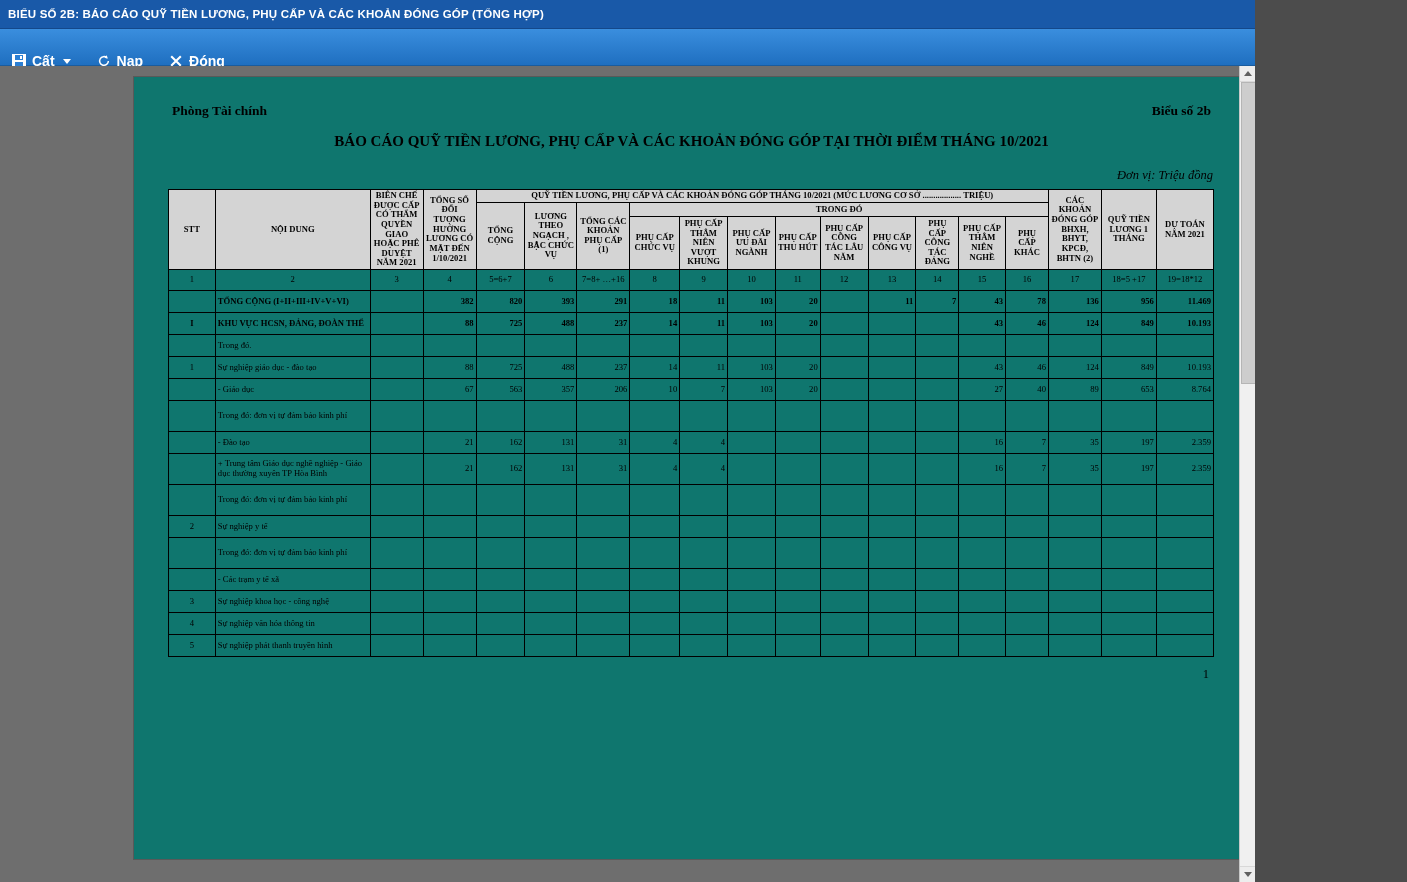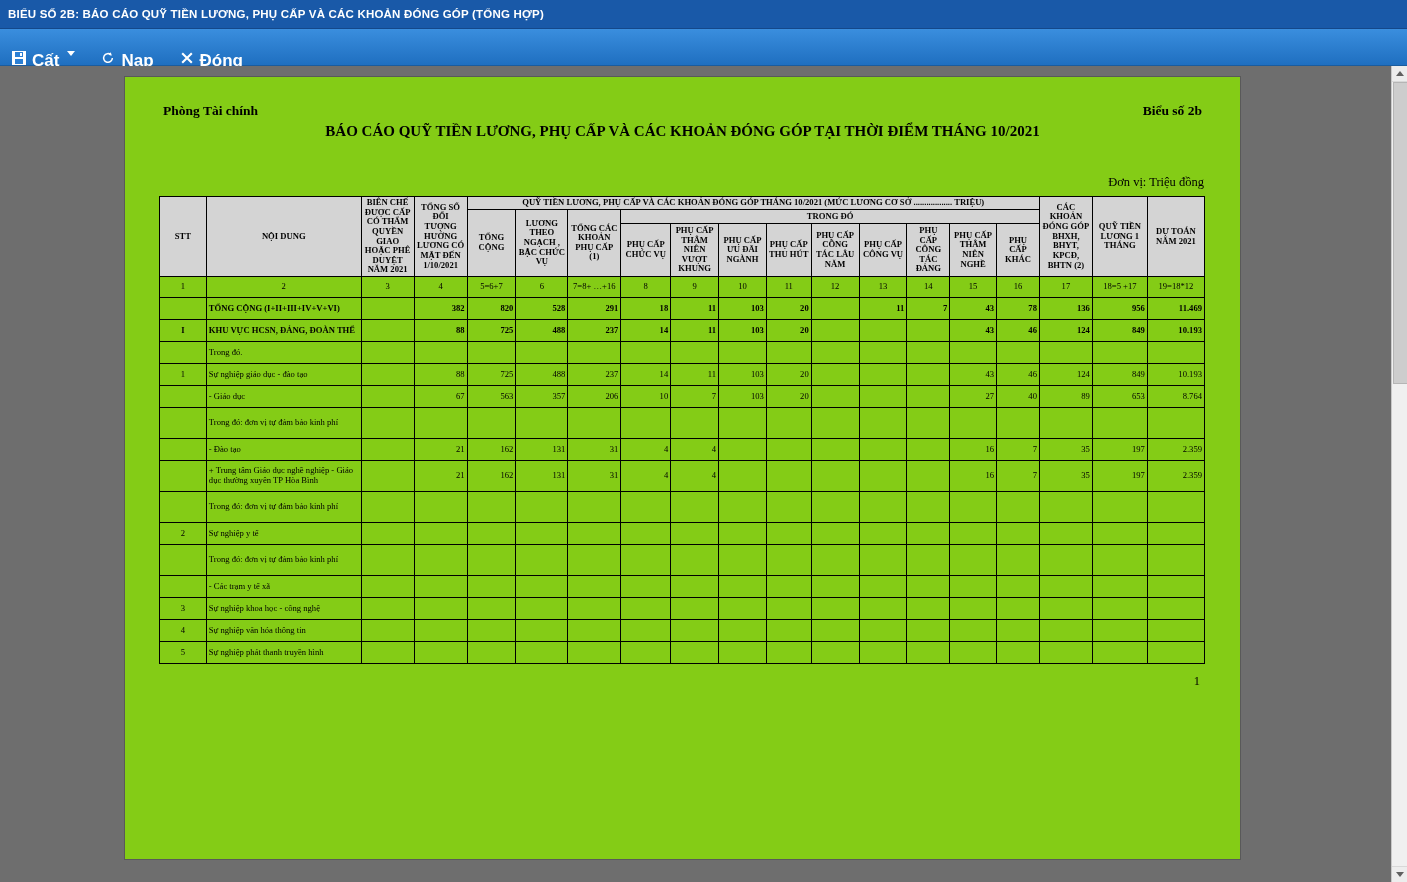--- a/index.html
+++ b/index.html
@@ -4,21 +4,21 @@
 <style>
   html, body {
     margin: 0; padding: 0;
     width: 1407px; height: 882px;
     overflow: hidden;
     font-family: "Liberation Sans", sans-serif;
     background: #4c4c4c;
   }
   #app {
     position: relative;
-    width: 1407px; height: 882px;
+    width: 1255px; height: 882px;
     background: #6e6e6e;
     display: flex; flex-direction: column;
   }
   
   .titlebar {
     height: 28px;
     background: #1959a8;
     color: #ffffff;
     display: flex; align-items: center;
     padding: 0 8px;
@@ -33,22 +33,22 @@
     height: 36px;
     background: #2b7fd4;
     background: linear-gradient(#3a8ede, #1f6fc0);
     display: flex; align-items: center;
     padding: 0 6px;
     gap: 14px;
     border-bottom: 1px solid #1a5c9e;
     flex: 0 0 auto;
   }
   .tb-btn {
-    display: flex; align-items: flex-start; gap: 6px;
-    color: #fff; font-size: 17px; font-weight: bold;
+    display: flex; align-items: center; gap: 6px;
+    color: #fff; font-size: 14px; font-weight: bold;
     padding: 4px 6px;
     cursor: pointer;
     white-space: nowrap;
     margin-top: 28px;
   }
   .tb-btn svg { display: block; }
   .caret {
     width: 0; height: 0;
     border-left: 4px solid transparent;
     border-right: 4px solid transparent;
@@ -89,44 +89,45 @@
   }
   .tri-down {
     width: 0; height: 0;
     border-left: 4px solid transparent;
     border-right: 4px solid transparent;
     border-top: 5px solid #606060;
   }
   
   .page {
     position: absolute;
-    left: 125px; top: 11px;
+    left: 134px; top: 11px;
     width: 1115px; height: 782px;
-    background: #84cc16;
+    background: #0f766e;
     box-shadow: 0 0 0 1px #595959;
     padding: 26px 34px 10px 34px;
     box-sizing: border-box;
     font-family: "Liberation Serif", serif;
     color: #000;
     overflow: hidden;
   }
   .doc-head {
     display: flex; justify-content: space-between; align-items: flex-start;
     font-size: 13.5px; font-weight: bold;
     padding: 0 4px;
   }
   .doc-title {
     text-align: center;
     font-size: 15px; font-weight: bold;
-    margin-top: 4px;
+    margin-top: 14px;
   }
   .doc-unit {
     text-align: right;
+    font-style: italic;
     font-size: 12.5px;
-    margin-top: 35px;
+    margin-top: 18px;
     padding-right: 2px;
   }
   .page-num {
     text-align: right;
     font-size: 12.5px;
     margin-top: 10px;
     padding-right: 6px;
   }
   table.rpt {
     border-collapse: collapse;
@@ -287,21 +288,21 @@
               <td>17</td>
               <td>18=5 +17</td>
               <td>19=18*12</td>
             </tr>
         <tr class="datarow">
               <td class="ctr bold"></td>
               <td class="lbl bold">TỔNG CỘNG (I+II+III+IV+V+VI)</td>
               <td class="num bold"></td>
               <td class="num bold">382</td>
               <td class="num bold">820</td>
-              <td class="num bold">528</td>
+              <td class="num bold">393</td>
               <td class="num bold">291</td>
               <td class="num bold">18</td>
               <td class="num bold">11</td>
               <td class="num bold">103</td>
               <td class="num bold">20</td>
               <td class="num bold"></td>
               <td class="num bold">11</td>
               <td class="num bold">7</td>
               <td class="num bold">43</td>
               <td class="num bold">78</td>

